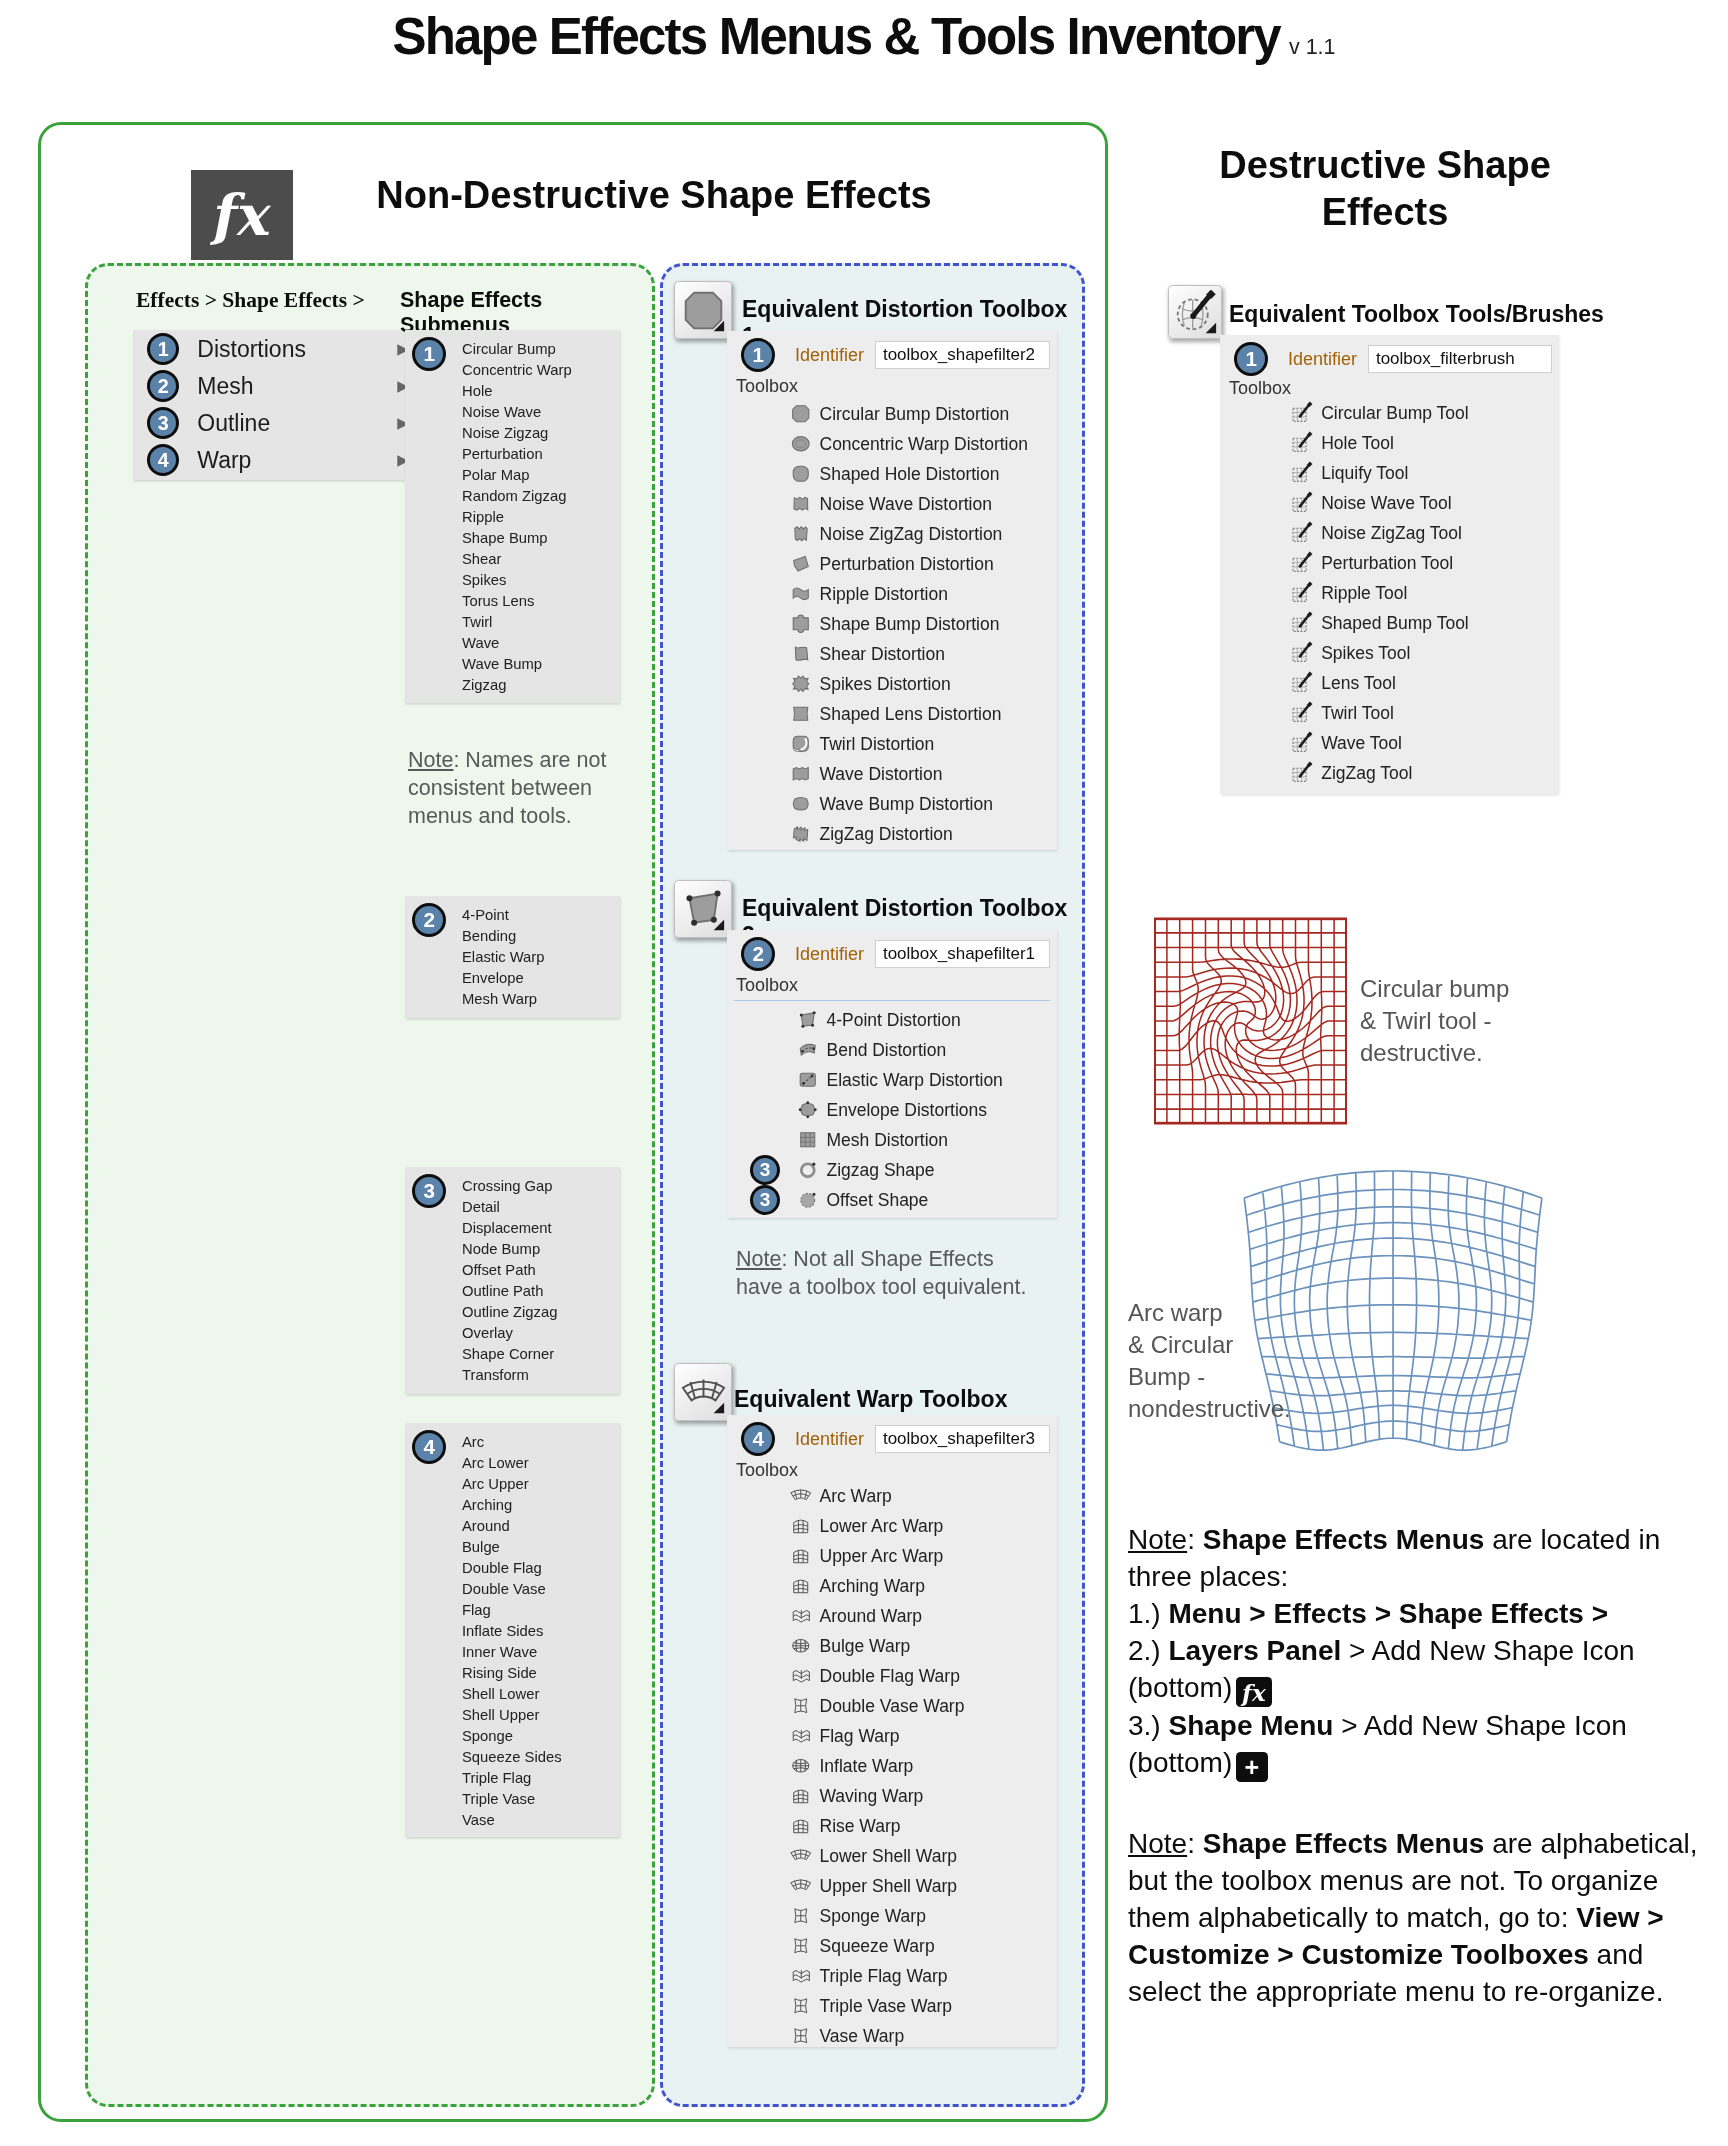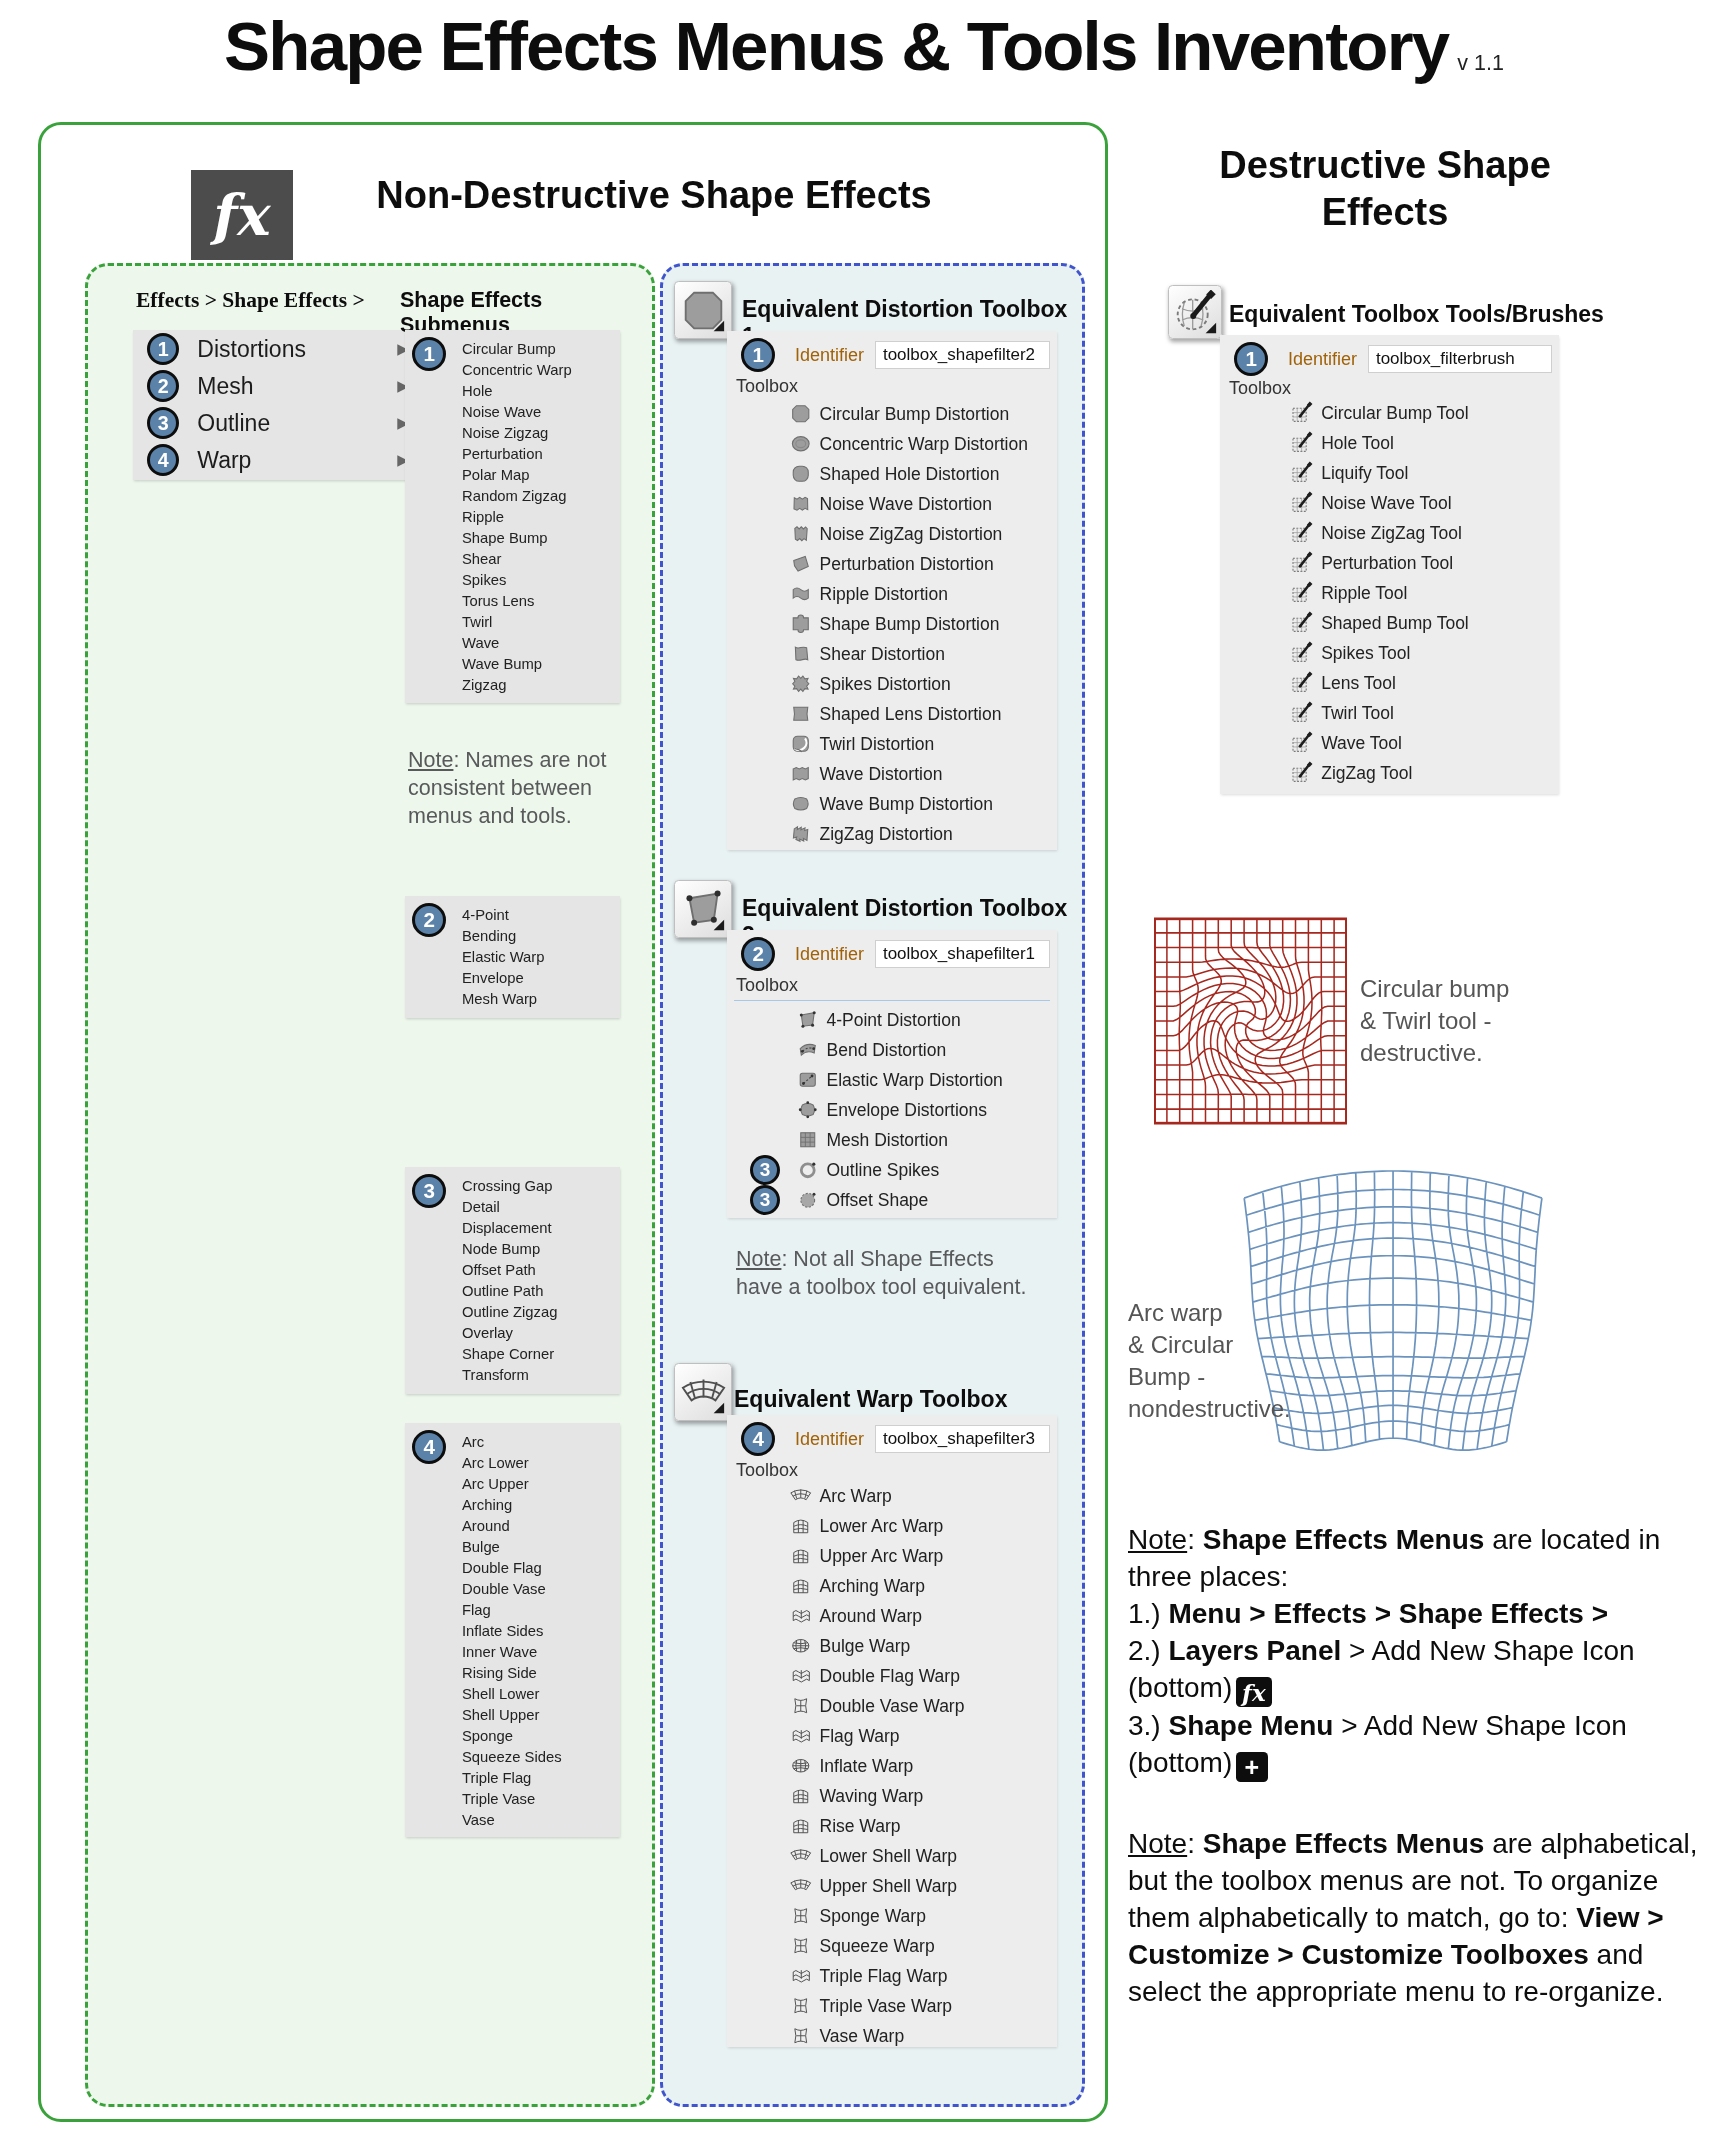--- a/index.html
+++ b/index.html
@@ -2,21 +2,21 @@
 <html style="font-size:14.3px"><head>
 <meta charset="utf-8">
 <style>
   html,body{margin:0;padding:0;background:#fff;}
   .page{position:relative;width:1728px;height:2147px;background:#fff;
         font-family:"Liberation Sans",sans-serif;color:#111;overflow:hidden;}
   .abs{position:absolute;}
 
   
   .title-wrap{position:absolute;top:7.2px;left:0;width:100%;text-align:center;}
-  .main-title{font-size:69px;font-weight:bold;letter-spacing:-1.8px;color:#0d0d0d;}
+  .main-title{font-size:51px;font-weight:bold;letter-spacing:-1.8px;color:#0d0d0d;}
   .version{font-size:21.5px;font-weight:normal;color:#222;margin-left:9px;}
 
   
   .nd-box{position:absolute;left:38px;top:122px;width:1064px;height:1994px;
           border:3.6px solid #3aa23a;border-radius:23px;background:#fff;}
   .d-title{position:absolute;left:1161px;top:142px;width:448px;text-align:center;
            font-size:38px;font-weight:bold;line-height:47px;color:#0d0d0d;}
 
   .fx-badge{position:absolute;left:191px;top:170px;width:102px;height:90px;background:#4c4c4c;
             color:#fff;display:flex;align-items:center;justify-content:center;
@@ -527,21 +527,21 @@
         <div class="li-row toolbox2-item">
           <span class="slot">
             <span class="mini-badge">3</span>
           </span>
           <span class="t-icon">
             <svg viewBox="0 0 20 20">
               <circle cx="10" cy="10.5" r="6" fill="none" stroke="#8e8e8e" stroke-width="2.6"></circle>
               <circle cx="15.6" cy="4.8" r="1.5" fill="#333"></circle>
             </svg>
           </span>
-          <span class="li-label">Outline Spikes</span>
+          <span class="li-label">Zigzag Shape</span>
         </div>
         <div class="li-row toolbox2-item">
           <span class="slot">
             <span class="mini-badge">3</span>
           </span>
           <span class="t-icon">
             <svg viewBox="0 0 20 20">
               <circle cx="10" cy="10.5" r="6.4" fill="#a7a7a7" stroke="#6f6f6f" stroke-dasharray="2 1.5"></circle>
               <circle cx="15.8" cy="4.8" r="1.4" fill="#333"></circle>
             </svg>

